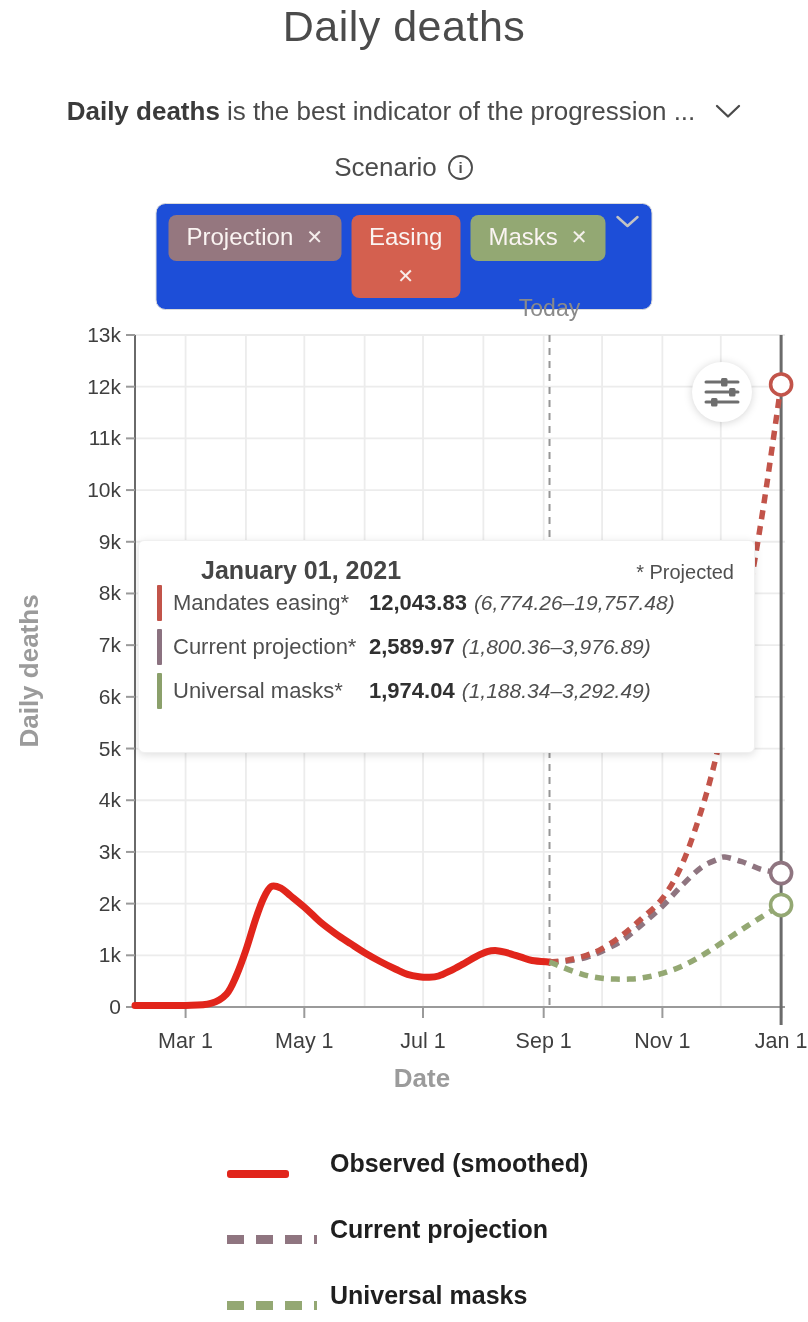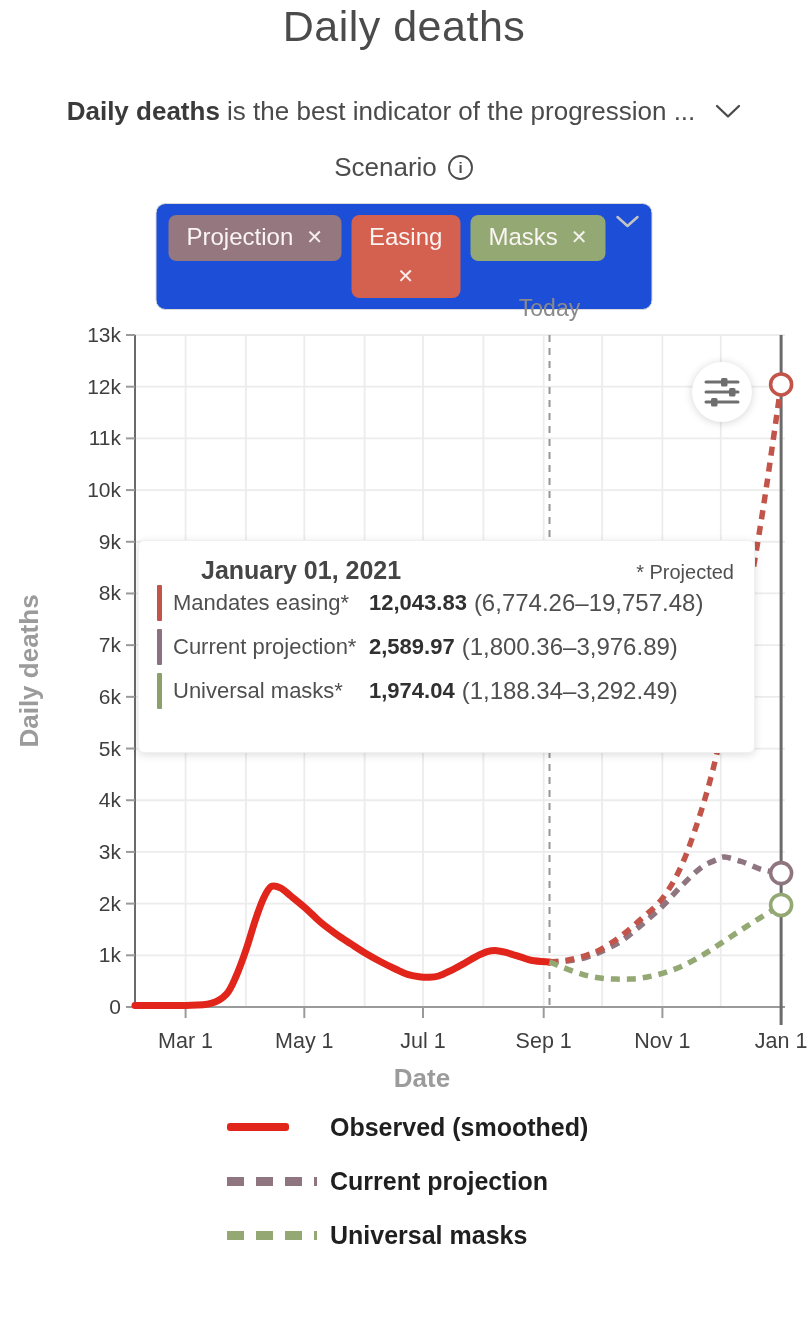--- a/index.html
+++ b/index.html
@@ -38,24 +38,24 @@
     background:#fff; border:1px solid #f0f0f0; border-radius:6px;
     box-shadow:0 2px 9px rgba(0,0,0,0.13); padding:15px 20px 16px 18px; }
   .tt-head { display:flex; justify-content:space-between; align-items:baseline; }
   .tt-date { font-size:25px; font-weight:600; color:#454545;margin-left:44px; }
   .tt-note { font-size:20px; color:#4f4f4f; }
   .tt-rows { }
   .tt-row { display:flex; align-items:center; margin-bottom:8px; height:36px; }
   .tt-bar { width:5px; height:36px; border-radius:1px; margin-right:11px; flex:none; }
   .tt-label { font-size:22px; color:#4f4f4f; width:196px; flex:none; }
   .tt-value { font-size:22px; font-weight:700; color:#303030; margin-right:7px; white-space:nowrap; }
-  .tt-range { font-size:24px; color:#4f4f4f; white-space:nowrap; }
+  .tt-range { font-size:21px; font-style:italic; color:#4f4f4f; white-space:nowrap; }
 
   .legend { position:absolute; left:227px; top:1112px; }
-  .legend-row { display:flex; align-items:center; height:30px; margin-bottom:24px; cursor:pointer; }
+  .legend-row { display:flex; align-items:flex-end; height:30px; margin-bottom:24px; cursor:pointer;margin-top:36px; }
   .legend-swatch { width:90px; height:9px; margin-right:13px; flex:none; }
   .swatch-solid { width:62px !important; height:8px; border-radius:3px; margin-right:41px !important; }
   .legend-label { font-size:25px; font-weight:600; color:#1f1f1f; white-space:nowrap; }
 </style>
 </head>
 <body>
 
 <div id="app">
 
   <h1 class="page-title">Daily deaths</h1>

